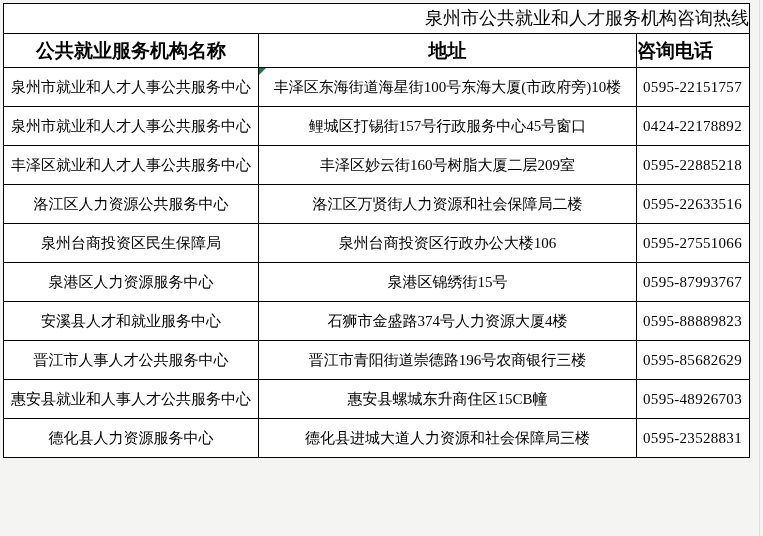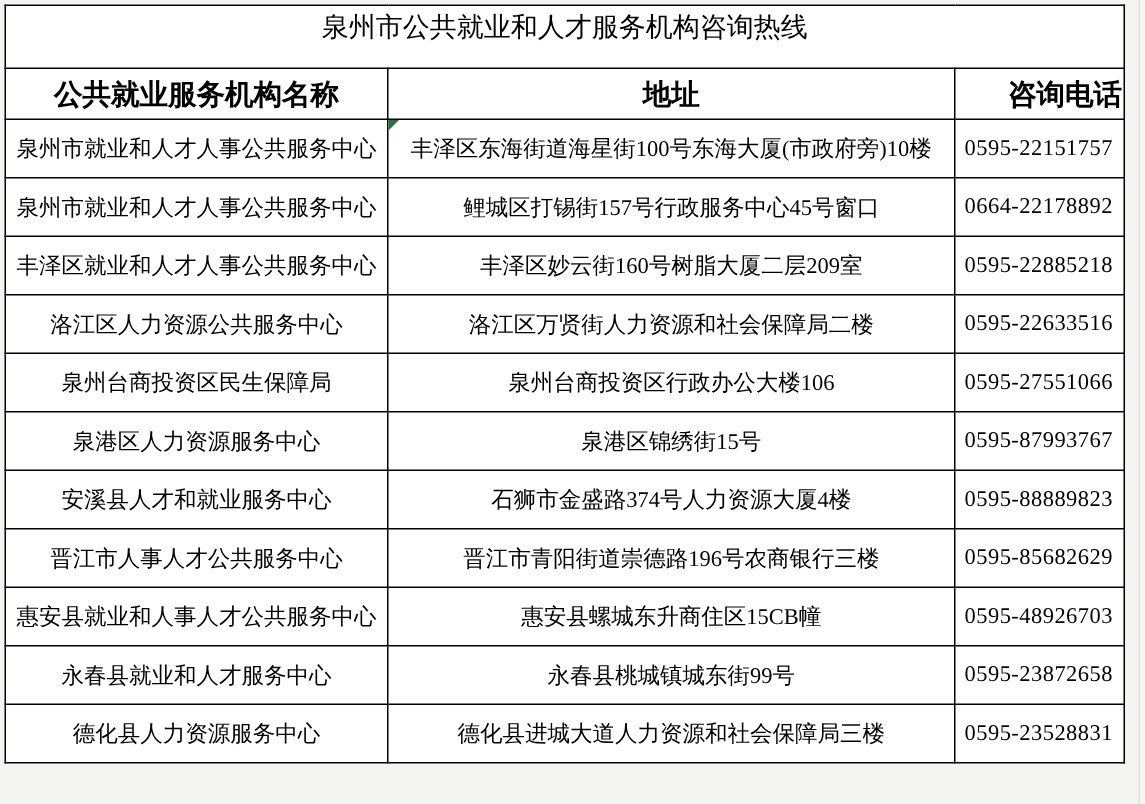--- a/index.html
+++ b/index.html
@@ -23,38 +23,38 @@
   }
   .hotline-table td, .hotline-table th {
     border: 1.5px solid #000;
     overflow: hidden;
     white-space: nowrap;
     vertical-align: middle;
     font-weight: normal;
   }
   .title-cell {
     height: 26px;
-    text-align: center;
+    text-align: right;
     font-size: 18px;
     font-weight: bold;
-    padding: 1px 0 14px 0;
+    padding: 1px 0 2px 0;
   }
   .header-row th {
     height: 31px;
     font-size: 19px;
     font-weight: bold;
   }
   .data-row td {
     height: 36px;
     font-size: 15px;
     text-align: center;
   }
   .col-name-h, .col-addr-h { text-align: center; }
   .col-phone-h, .phone-cell {
-    text-align: right;
+    text-align: left;
     padding-left: 0;
   }
   .phone-cell { letter-spacing: 0.3px; }
   .addr-cell { position: relative; }
   .cell-flag {
     position: absolute;
     top: 0;
     left: 0;
     width: 0;
     height: 0;
@@ -93,21 +93,21 @@
     </tbody>
     <tbody id="rows-body">
         <tr class="data-row">
           <td class="name-cell">泉州市就业和人才人事公共服务中心</td>
           <td class="addr-cell">丰泽区东海街道海星街100号东海大厦(市政府旁)10楼<span class="cell-flag"></span></td>
           <td class="phone-cell">0595-22151757</td>
         </tr>
         <tr class="data-row">
           <td class="name-cell">泉州市就业和人才人事公共服务中心</td>
           <td class="addr-cell">鲤城区打锡街157号行政服务中心45号窗口</td>
-          <td class="phone-cell">0664-22178892</td>
+          <td class="phone-cell">0424-22178892</td>
         </tr>
         <tr class="data-row">
           <td class="name-cell">丰泽区就业和人才人事公共服务中心</td>
           <td class="addr-cell">丰泽区妙云街160号树脂大厦二层209室</td>
           <td class="phone-cell">0595-22885218</td>
         </tr>
         <tr class="data-row">
           <td class="name-cell">洛江区人力资源公共服务中心</td>
           <td class="addr-cell">洛江区万贤街人力资源和社会保障局二楼</td>
           <td class="phone-cell">0595-22633516</td>
@@ -131,25 +131,20 @@
           <td class="name-cell">晋江市人事人才公共服务中心</td>
           <td class="addr-cell">晋江市青阳街道崇德路196号农商银行三楼</td>
           <td class="phone-cell">0595-85682629</td>
         </tr>
         <tr class="data-row">
           <td class="name-cell">惠安县就业和人事人才公共服务中心</td>
           <td class="addr-cell">惠安县螺城东升商住区15CB幢</td>
           <td class="phone-cell">0595-48926703</td>
         </tr>
         <tr class="data-row">
-          <td class="name-cell">永春县就业和人才服务中心</td>
-          <td class="addr-cell">永春县桃城镇城东街99号</td>
-          <td class="phone-cell">0595-23872658</td>
-        </tr>
-        <tr class="data-row">
           <td class="name-cell">德化县人力资源服务中心</td>
           <td class="addr-cell">德化县进城大道人力资源和社会保障局三楼</td>
           <td class="phone-cell">0595-23528831</td>
         </tr>
       </tbody>
   </table>
   <div class="gridline-v"></div>
 </div>
 
 </body></html>

